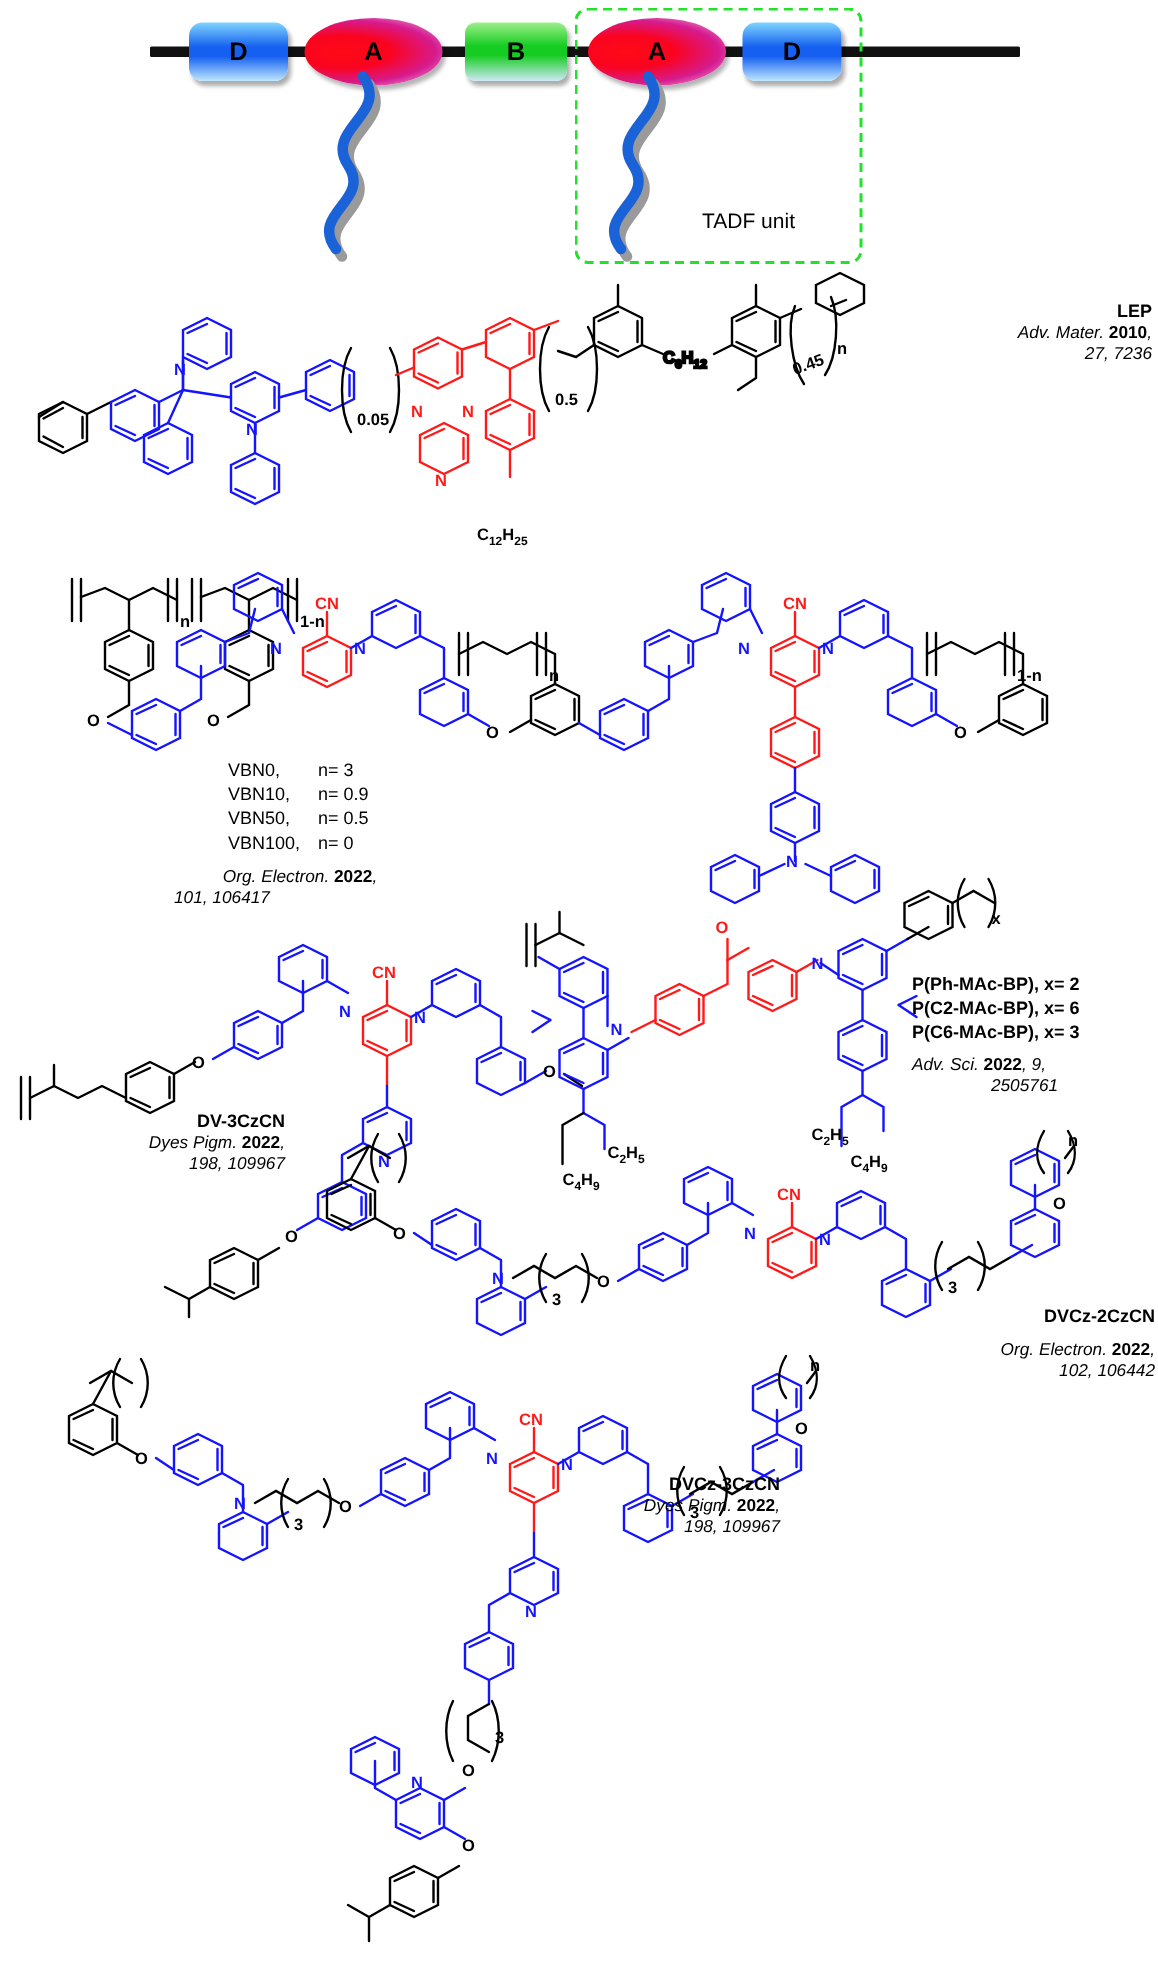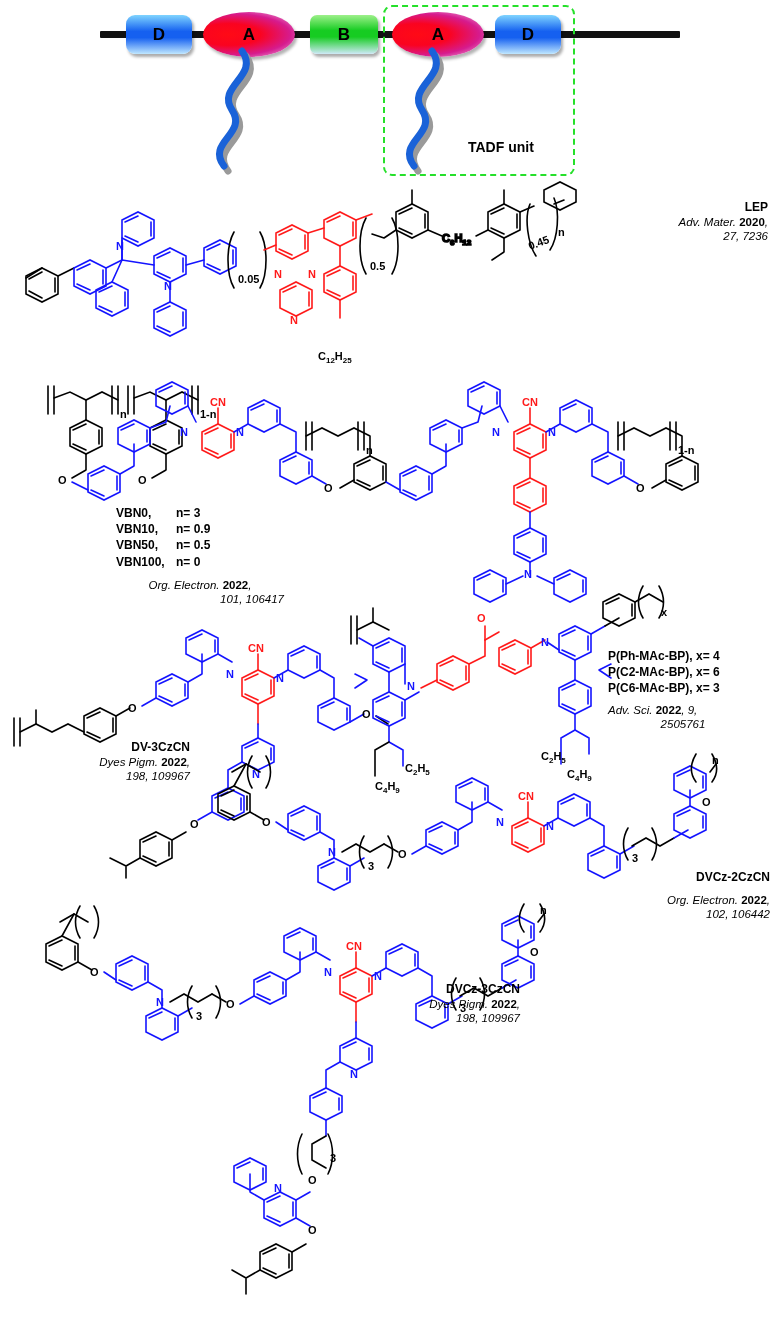--- a/index.html
+++ b/index.html
@@ -14,29 +14,29 @@
   .d-blk{border-radius:9px;
         background:linear-gradient(180deg,#7fd4ff 0%,#1560f0 42%,#1560f0 58%,#bfe7ff 100%);
         box-shadow:2px 3px 3px rgba(0,0,0,.33);}
   .b-blk{border-radius:7px;
         background:linear-gradient(180deg,#9df08a 0%,#16cc22 40%,#16cc22 56%,#cfe9f7 100%);
         box-shadow:2px 3px 3px rgba(0,0,0,.33);}
   .a-blk{border-radius:50%;
         background:radial-gradient(ellipse at 28% 50%,#ff0a16 0%,#fa0320 34%,#d61b8e 66%,#f0c9ef 100%);
         box-shadow:2px 3px 3px rgba(0,0,0,.3);}
   .tadf-box{position:absolute;border:2.5px dashed #25e02a;border-radius:9px;}
-  .tadf-label{position:absolute;font-size:14px;font-weight:bold;}
+  .tadf-label{position:absolute;font-size:14px;font-weight:normal;}
   
   .lbl{position:absolute;text-align:right;line-height:1.22;font-size:11.5px;}
   .lbl .nm{font-weight:bold;font-size:12px;white-space:nowrap;}
   .lbl .ref{font-style:italic;font-size:11.5px;white-space:nowrap;}
   .lbl .ref b{font-style:normal;}
   .lbl-left{text-align:left;}
-  .vbn-row{display:grid;grid-template-columns:54px auto;font-weight:bold;font-size:12px;
-           column-gap:6px;line-height:1.35;}
+  .vbn-row{display:grid;grid-template-columns:54px auto;font-weight:normal;font-size:12px;
+           column-gap:6px;line-height:1.35;margin-left:36px;}
   .pmac-row{font-weight:bold;font-size:12px;line-height:1.35;white-space:nowrap;}
   
   svg{position:absolute;overflow:visible;}
   .bk{stroke:#000;stroke-width:1.6;fill:none;stroke-linecap:round;}
   .bl{stroke:#1414ff;stroke-width:1.6;fill:none;stroke-linecap:round;}
   .rd{stroke:#ff1a1a;stroke-width:1.6;fill:none;stroke-linecap:round;}
   .bk-t{fill:#000;font-family:"Liberation Sans",sans-serif;font-weight:bold;font-size:11px;}
   .bl-t{fill:#1414ff;font-family:"Liberation Sans",sans-serif;font-weight:bold;font-size:11px;}
   .rd-t{fill:#ff1a1a;font-family:"Liberation Sans",sans-serif;font-weight:bold;font-size:11px;}
   .sub{font-size:8px;}
@@ -172,21 +172,21 @@
 
   <g class="bk">
     <path d="M536,14 L546,10"></path>
     <polygon points="512,2 528,-6 544,2 544,14 528,22 512,14" fill="none" transform="translate(14,-2)"></polygon>
   </g>
 </svg>
 
 <div class="lbl" style="left:578px;top:200px;width:190px;">
   <div class="nm">LEP</div>
   <div class="ref">
-    <span>Adv. Mater. </span><b>2020</b><span>,</span>
+    <span>Adv. Mater. </span><b>2010</b><span>,</span>
   </div>
   <div class="ref">27, 7236</div>
 </div>
 
 <svg style="left:28px;top:378px;" width="720" height="210" viewBox="0 0 720 210">
 
   <g class="bk">
     <path d="M20,8 L20,36 M26,8 L26,36"></path>
     <path d="M26,20 L42,14 L58,22 L74,14 L90,22"></path>
     <path d="M84,8 L84,36 M90,8 L90,36"></path>
@@ -326,21 +326,21 @@
     <span>VBN50,</span>
     <span>n= 0.5</span>
   </div>
   <div class="vbn-row">
     <span>VBN100,</span>
     <span>n= 0</span>
   </div>
   <div class="ref" style="margin-top:8px;text-align:center;width:168px;">
     <span>Org. Electron. </span><b>2022</b><span>,</span>
   </div>
-  <div class="ref" style="text-align:right;width:168px;">101, 106417</div>
+  <div class="ref" style="text-align:left;width:168px;">101, 106417</div>
 </div>
 
 <svg style="left:10px;top:620px;" width="380" height="260" viewBox="0 0 380 260">
 
   <g class="bk">
     <path d="M4,98 L4,126 M10,98 L10,126"></path>
     <path d="M10,112 L26,104 L42,112 L58,104 L74,112"></path>
     <path d="M26,104 L26,90"></path>
     <polygon points="74,96 90,88 106,96 106,114 90,122 74,114" fill="none"></polygon>
     <path d="M77,98 L90,92 M103,98 L103,112 M77,112 L90,118"></path>
@@ -474,21 +474,21 @@
     <polygon points="258,2 274,-6 290,2 290,18 274,26 258,18" fill="none"></polygon>
     <path d="M261,4 L274,-2 M287,4 L287,16"></path>
     <path d="M290,2 L304,-6 L318,2"></path>
     <path d="M298,-14 C292,-4 292,8 298,18"></path>
     <path d="M314,-14 C320,-4 320,8 314,18"></path>
   </g>
   <text class="bk-t" x="316" y="16">x</text>
 </svg>
 
 <div class="lbl lbl-left" style="left:608px;top:648px;width:160px;">
-  <div class="pmac-row">P(Ph-MAc-BP), x= 4</div>
+  <div class="pmac-row">P(Ph-MAc-BP), x= 2</div>
   <div class="pmac-row">P(C2-MAc-BP), x= 6</div>
   <div class="pmac-row">P(C6-MAc-BP), x= 3</div>
   <div class="ref" style="margin-top:6px;text-align:left;width:150px;">
     <span>Adv. Sci. </span><b>2022</b><span>, 9,</span>
   </div>
   <div class="ref" style="text-align:center;width:150px;">2505761</div>
 </div>
 
 <svg style="left:218px;top:760px;" width="500" height="140" viewBox="0 0 500 140">
 

